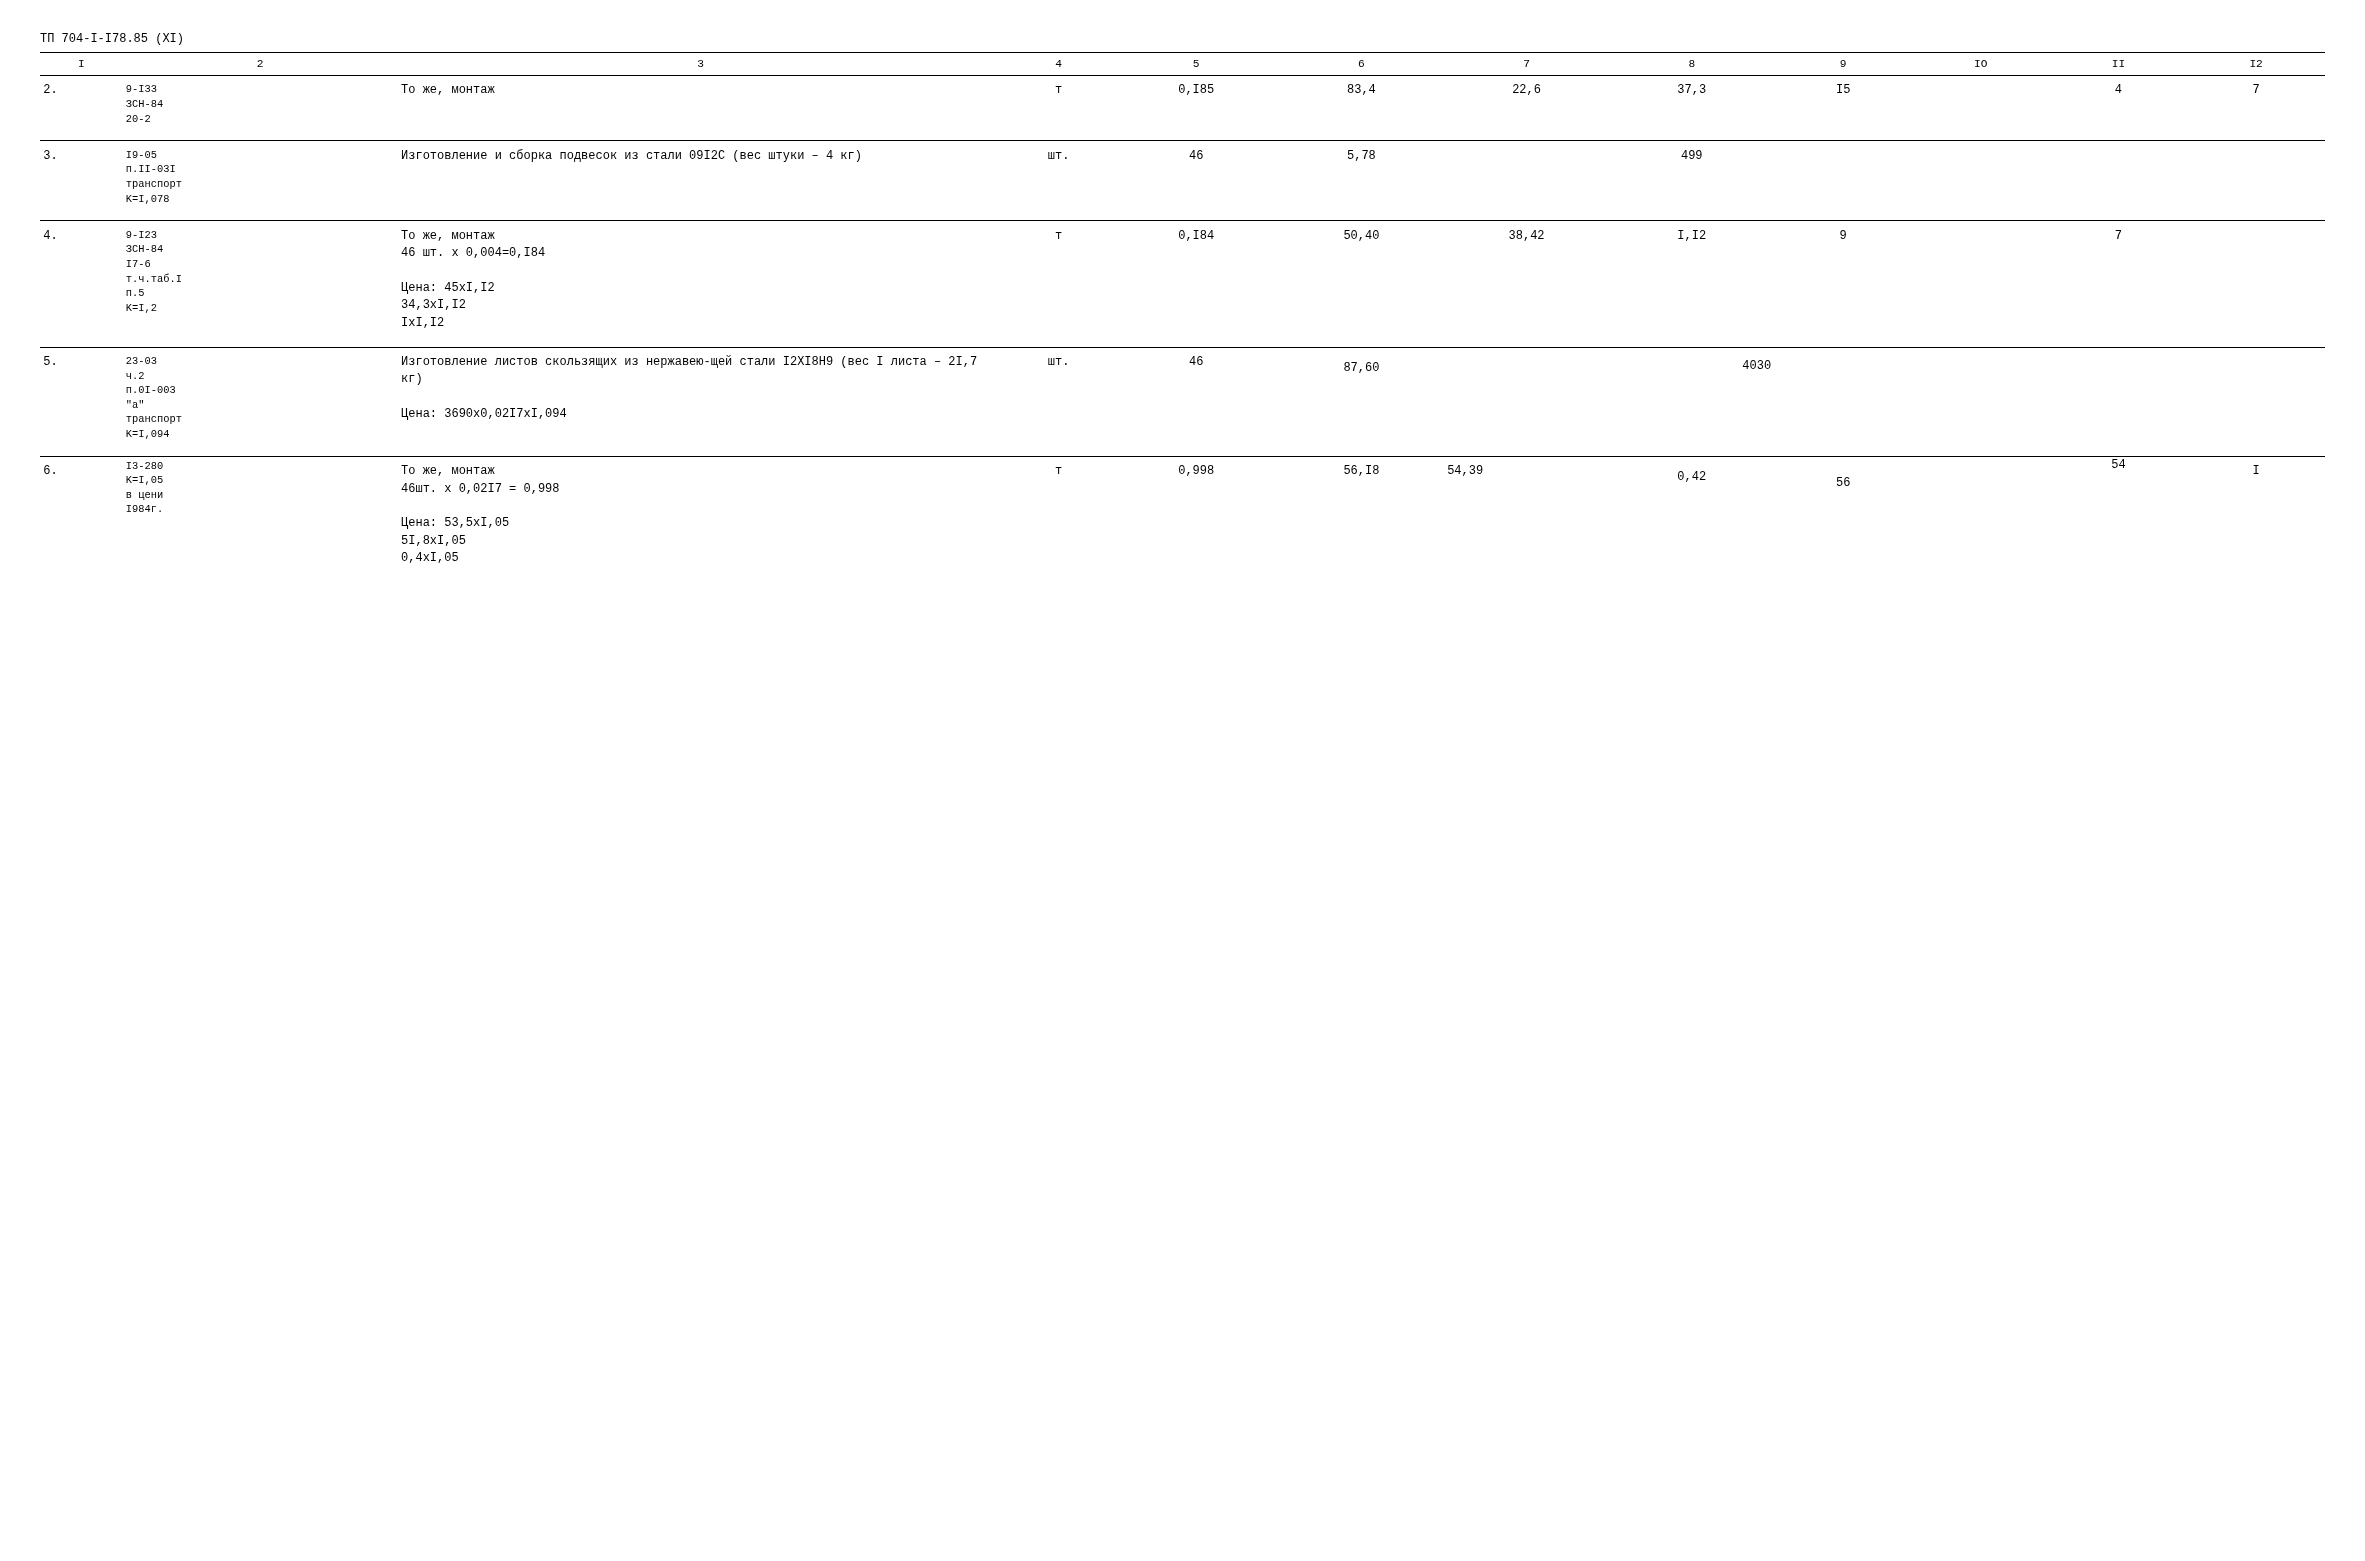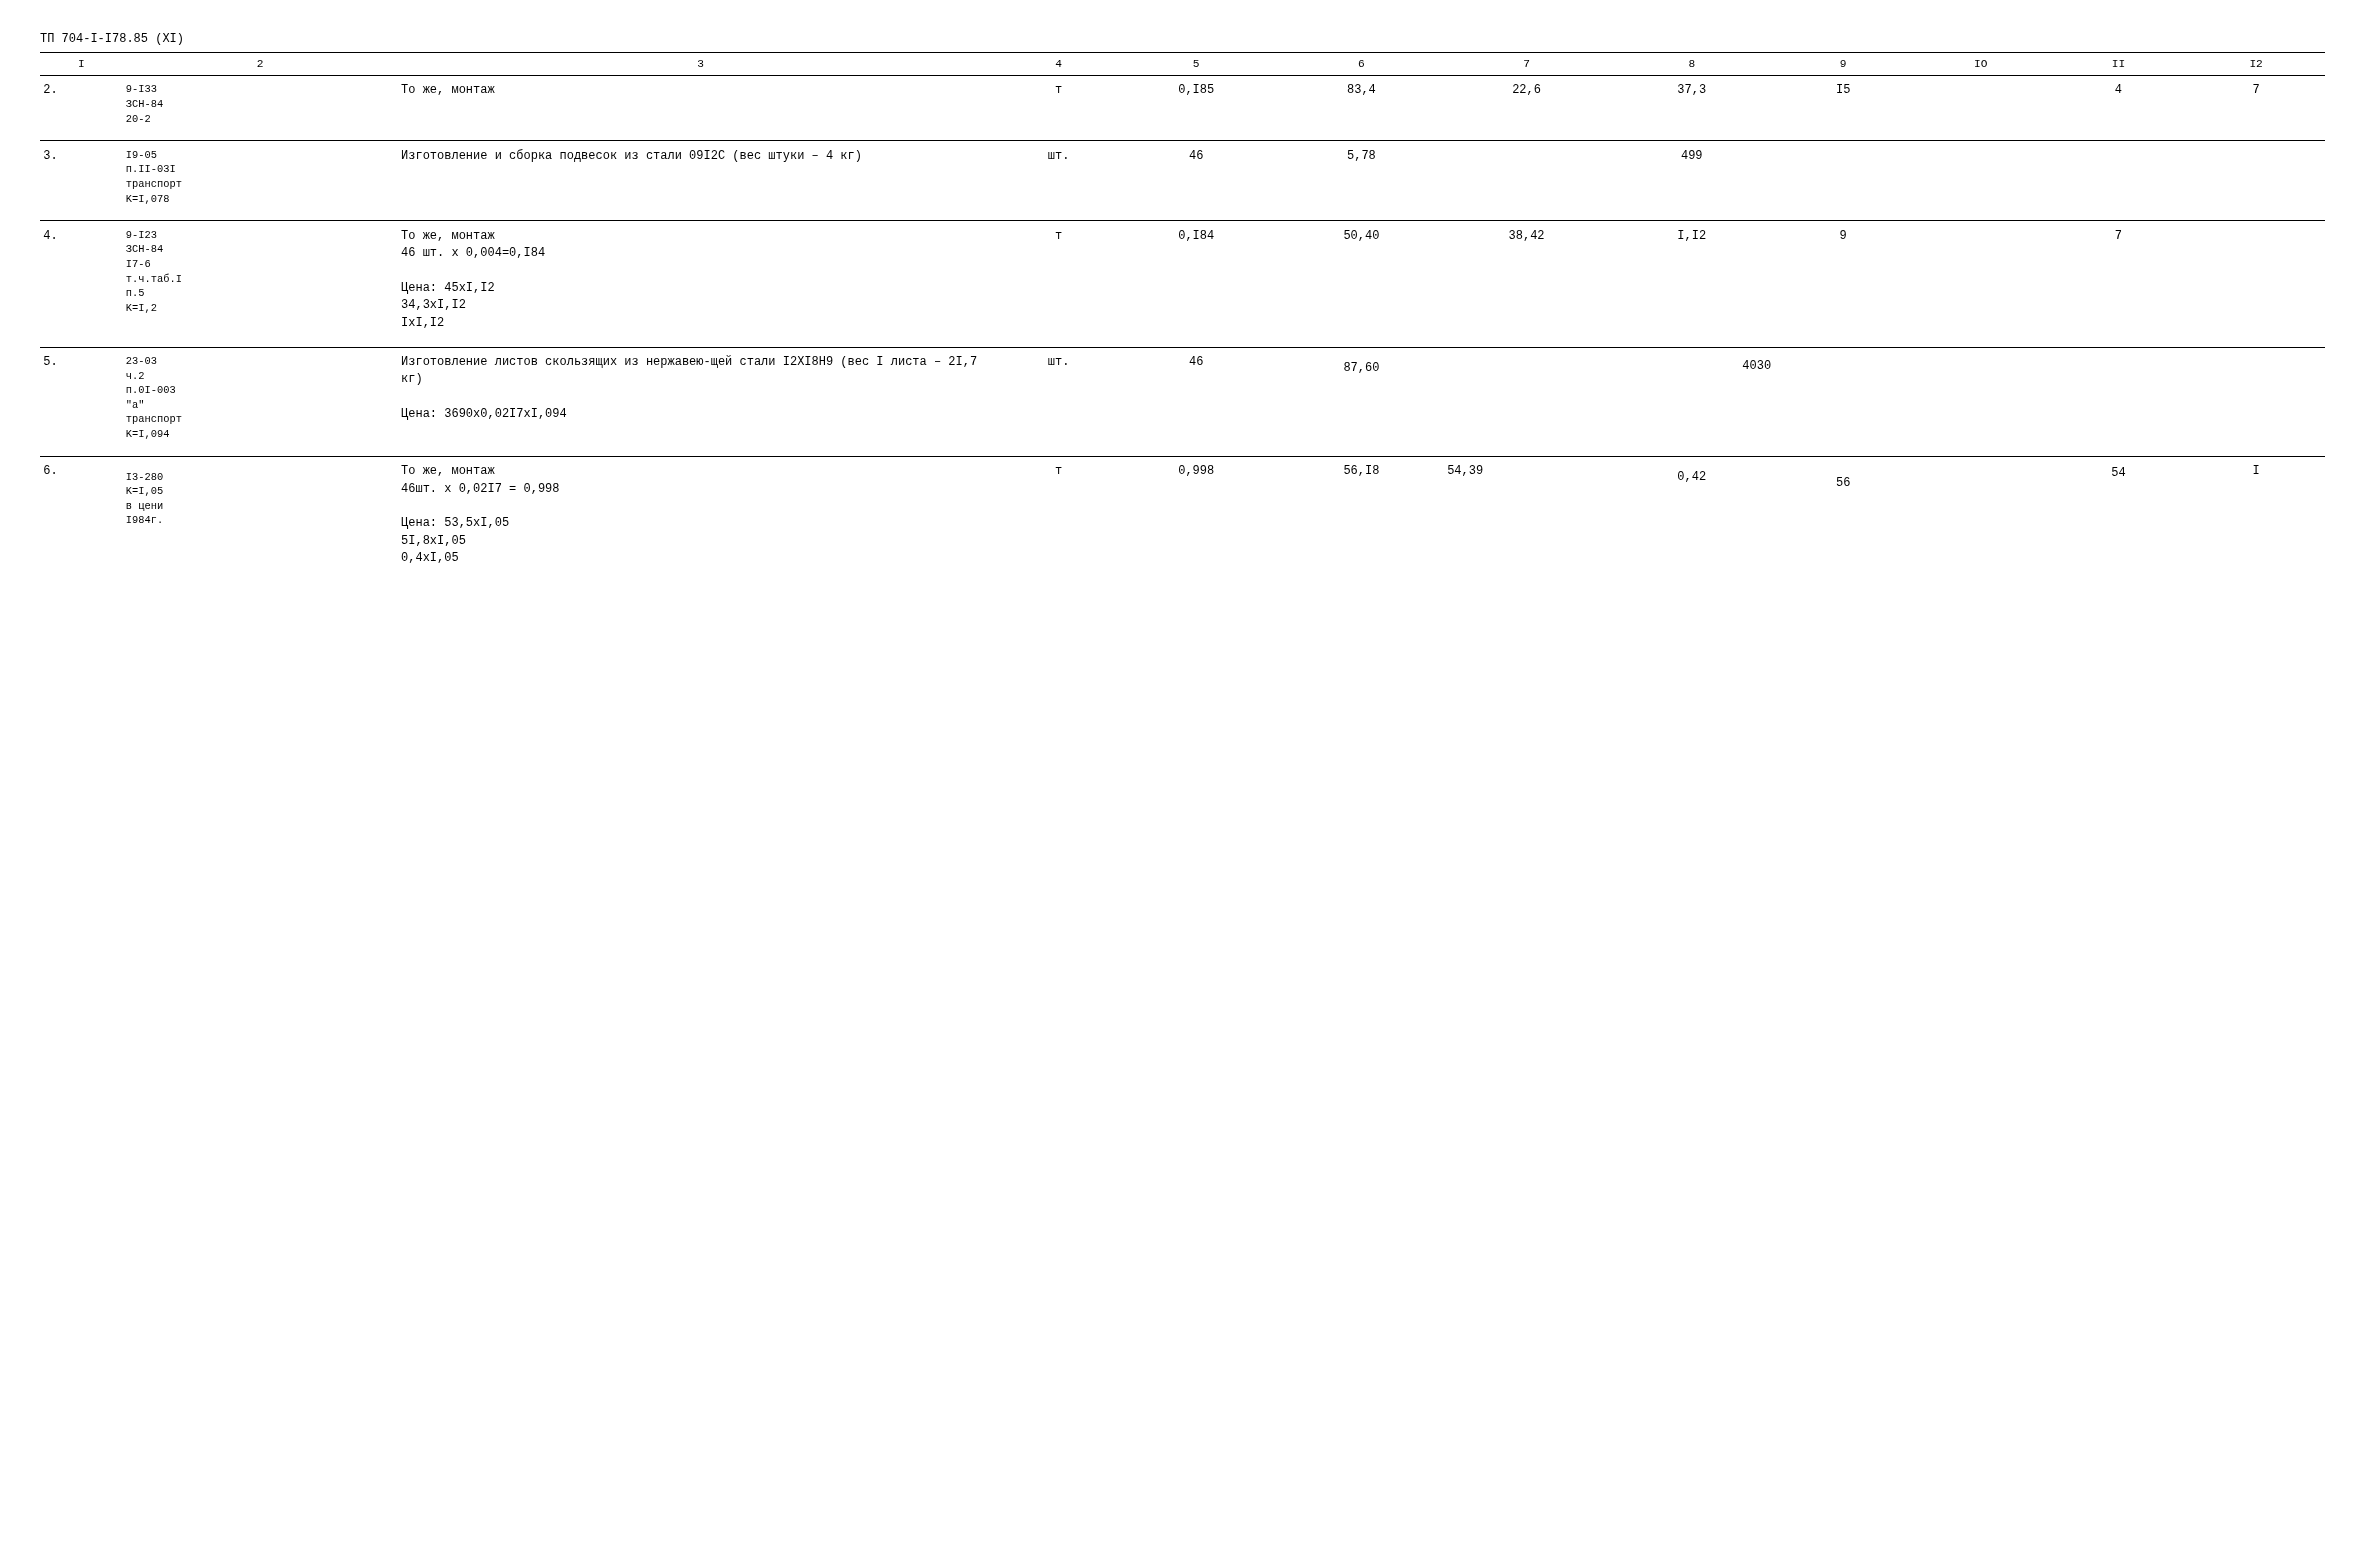--- a/index.html
+++ b/index.html
@@ -206,35 +206,35 @@
         <td style="vertical-align: top; padding-top: 6.4px; text-align: center;"></td>
         <td style="vertical-align: top; padding-top: 6.4px; text-align: center;"></td>
         <td style="vertical-align: top; padding-top: 6.4px; text-align: center;"></td>
         <td style="vertical-align: top; padding-top: 6.4px; text-align: center;"></td>
       </tr>
       <tr>
         <td colspan="12" style="height: 4.8px;"></td>
       </tr>
       <tr style="border-top: 0.8px solid rgb(0, 0, 0);">
         <td style="vertical-align: top; padding-top: 6.4px;">6.</td>
-        <td style="vertical-align: top; padding-top: 13px; white-space: pre-line; font-size: 10.4px;">I3-280
+        <td style="vertical-align: top; padding-top: 2px; white-space: pre-line; font-size: 10.4px;">I3-280
 K=I,05
 в цени
 I984г.</td>
         <td style="vertical-align: top; padding-top: 6.4px; white-space: pre-line; line-height: 1.45;">То же, монтаж
 46шт. x 0,02I7 = 0,998
 
 Цена: 53,5xI,05
       5I,8xI,05
       0,4xI,05</td>
         <td style="vertical-align: top; padding-top: 6.4px; text-align: center;">т</td>
         <td style="vertical-align: top; padding-top: 6.4px; text-align: center;">0,998</td>
         <td style="vertical-align: top; padding-top: 6.4px; text-align: center;">56,I8</td>
         <td style="vertical-align: top; padding-top: 6.4px; text-align: left;">54,39</td>
         <td style="vertical-align: top; padding-top: 12px; text-align: center;">0,42</td>
         <td style="vertical-align: top; padding-top: 18px; text-align: center;">56</td>
         <td style="vertical-align: top; padding-top: 6.4px; text-align: center;"></td>
-        <td style="vertical-align: top; padding-top: 8px; text-align: center;">54</td>
+        <td style="vertical-align: top; padding-top: 0; text-align: center;">54</td>
         <td style="vertical-align: top; padding-top: 6.4px; text-align: center;">I</td>
       </tr>
     </tbody>
 </table>
 
 
 </body></html>

